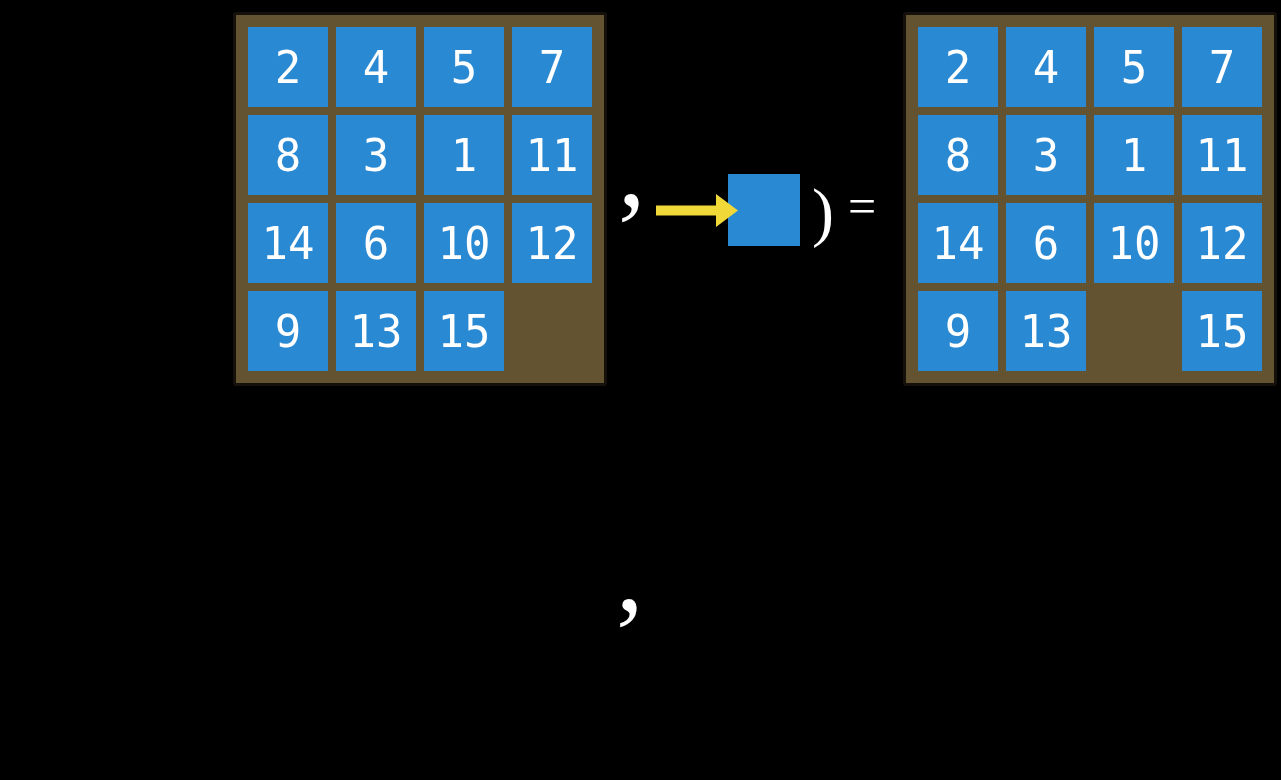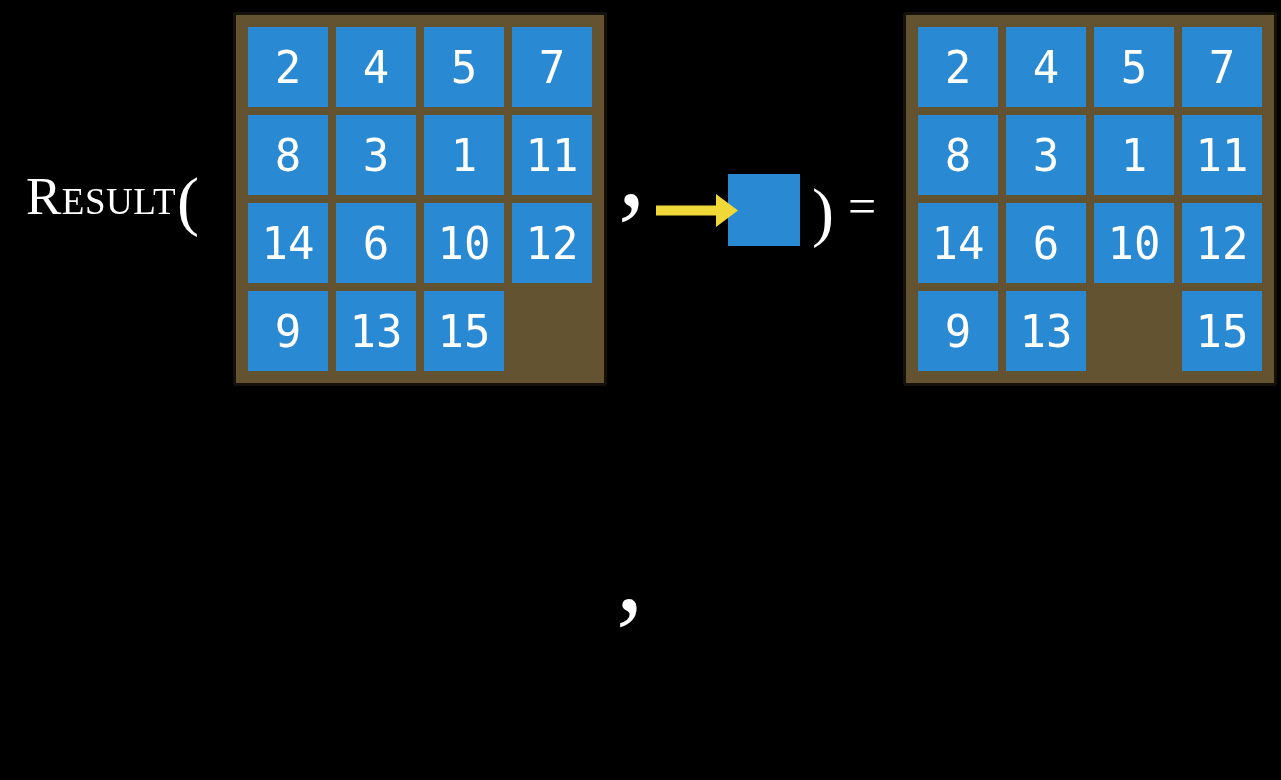--- a/index.html
+++ b/index.html
@@ -107,24 +107,20 @@
   .r1 .close-group { left: 812px; top: 170px; }
   .close-paren { font-size: 66px; transform: translateY(2px); }
   .equals-sign { font-size: 50px; transform: translateY(-4px); }
 </style>
 </head>
 <body>
 
 <div class="canvas">
 
   <section class="eq-row r1">
-    <div class="fn-label">
-      <span class="fn-name">Result</span>
-      <span class="fn-open-paren">(</span>
-    </div>
 
     <div class="board in">
         <div class="cell tile">2</div>
         <div class="cell tile">4</div>
         <div class="cell tile">5</div>
         <div class="cell tile">7</div>
         <div class="cell tile">8</div>
         <div class="cell tile">3</div>
         <div class="cell tile">1</div>
         <div class="cell tile">11</div>

